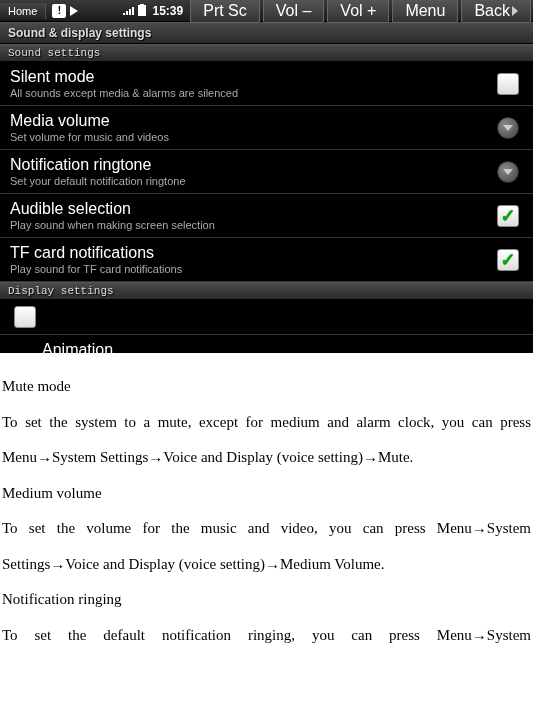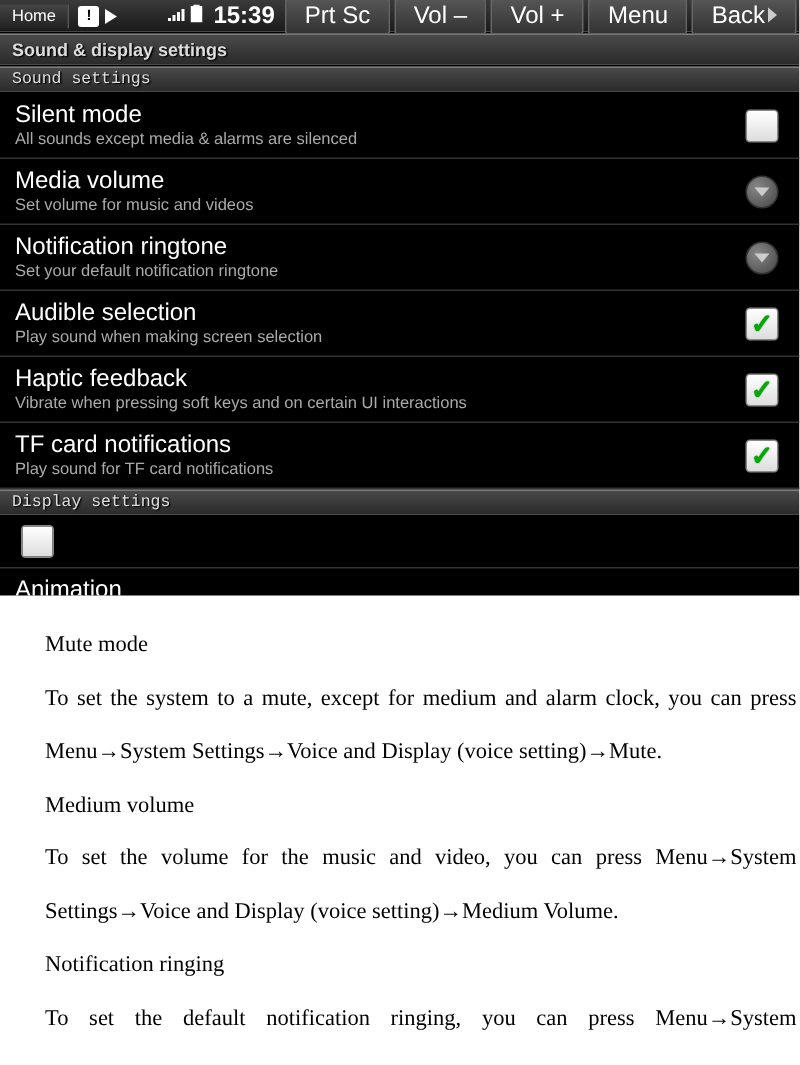--- a/index.html
+++ b/index.html
@@ -11,21 +11,21 @@
     color: #fff; font-size: 11px; border-bottom: 1px solid #000;
   }
   .statusbar .left-group { display: flex; align-items: center; }
   .home-btn { 
     padding: 2px 8px; background: linear-gradient(to bottom, #444, #222);
     border-right: 1px solid #555; height: 100%; display: flex; align-items: center;
   }
   .status-icons { display: flex; gap: 4px; padding: 0 6px; align-items: center; }
   .spacer { flex: 1; }
   .right-icons { display: flex; align-items: center; gap: 3px; padding-right: 2px; }
-  .time { font-weight: bold; font-size: 16px; color: #fff; padding: 0 4px; }
+  .time { font-weight: bold; font-size: 12px; color: #fff; padding: 0 4px; }
   .hw-btn { 
     background: linear-gradient(to bottom, #555, #333); 
     padding: 2px 12px; font-size: 16px; border: 1px solid #666; border-radius: 2px;
     color: #fff;
   }
   
   .section-header {
     background: linear-gradient(to bottom, #4a4a4a, #2a2a2a);
     color: #ddd; font-size: 12px; font-weight: bold;
     padding: 3px 8px; border-top: 1px solid #555; border-bottom: 1px solid #000;
@@ -57,28 +57,28 @@
     width: 22px; height: 22px; border-radius: 50%;
     background: radial-gradient(circle at 35% 35%, #888, #444);
     border: 1px solid #333; display: flex; align-items: center; justify-content: center;
   }
   .radio-icon::after {
     content: ""; width: 0; height: 0; 
     border-left: 5px solid transparent; border-right: 5px solid transparent;
     border-top: 6px solid #ccc; margin-top: 1px;
   }
   
-  .cutoff { height: 18px; overflow: hidden; }
+  .cutoff { height: 18px; overflow: hidden; padding-left: 32px; }
   .cutoff .setting-item { border-bottom: none; }
   
   .doc-text {
     padding: 18px 2px 0 2px; font-family: "Times New Roman", serif;
     font-size: 15px; line-height: 2.1; color: #000;
   }
-  .doc-text p { margin-bottom: 4px; margin-left: 28px; }
+  .doc-text p { margin-bottom: 4px; }
   .doc-text .full-justify { text-align: justify; text-align-last: justify; }
   
   .sig-icon { width: 12px; height: 10px; display: inline-block; }
   .excl-icon { 
     width: 14px; height: 14px; background: #fff; color: #000;
     display: inline-flex; align-items: center; justify-content: center;
     font-size: 10px; font-weight: bold; border-radius: 2px;
   }
   .play-icon {
     width: 0; height: 0; border-top: 5px solid transparent;
@@ -160,29 +160,20 @@
   <div class="setting-item">
     <div class="setting-text">
       <div class="setting-title">Audible selection</div>
       <div class="setting-desc">Play sound when making screen selection</div>
     </div>
     <div class="setting-control">
         <div class="checkbox checked"></div>
       </div>
   </div>
 
-  <div class="setting-item">
-    <div class="setting-text">
-      <div class="setting-title">Haptic feedback</div>
-      <div class="setting-desc">Vibrate when pressing soft keys and on certain UI interactions</div>
-    </div>
-    <div class="setting-control">
-        <div class="checkbox checked"></div>
-      </div>
-  </div>
 
   <div class="setting-item">
     <div class="setting-text">
       <div class="setting-title">TF card notifications</div>
       <div class="setting-desc">Play sound for TF card notifications</div>
     </div>
     <div class="setting-control">
         <div class="checkbox checked"></div>
       </div>
   </div>

